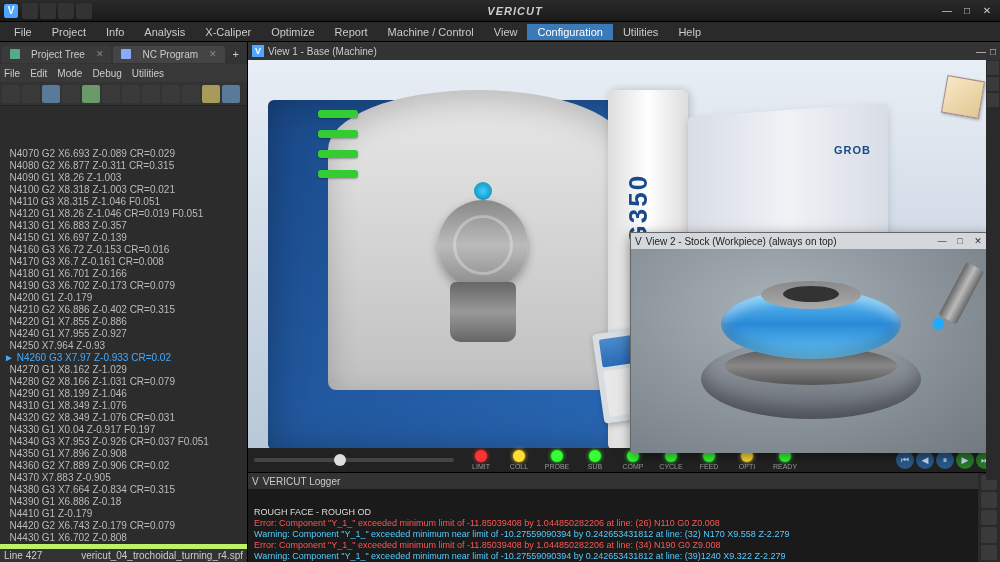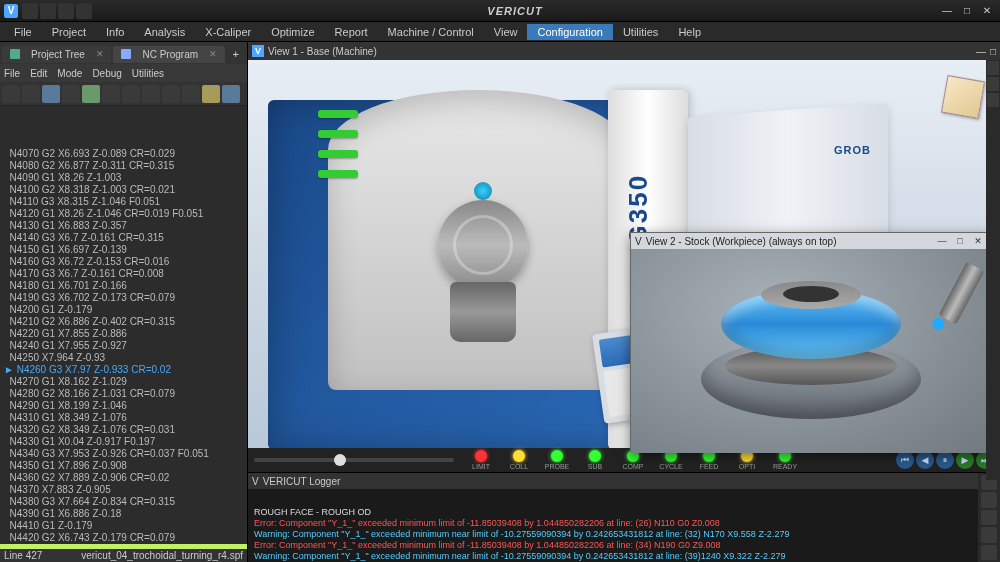--- a/index.html
+++ b/index.html
@@ -183,21 +183,20 @@
       <div class="btn b"></div>
     </div>
     <div class="code" id="code">
         <div class="line">  N4070 G2 X6.693 Z-0.089 CR=0.029</div>
         <div class="line">  N4080 G2 X6.877 Z-0.311 CR=0.315</div>
         <div class="line">  N4090 G1 X8.26 Z-1.003</div>
         <div class="line">  N4100 G2 X8.318 Z-1.003 CR=0.021</div>
         <div class="line">  N4110 G3 X8.315 Z-1.046 F0.051</div>
         <div class="line">  N4120 G1 X8.26 Z-1.046 CR=0.019 F0.051</div>
         <div class="line">  N4130 G1 X6.883 Z-0.357</div>
-        <div class="line">  N4140 G3 X6.7 Z-0.161 CR=0.315</div>
         <div class="line">  N4150 G1 X6.697 Z-0.139</div>
         <div class="line">  N4160 G3 X6.72 Z-0.153 CR=0.016</div>
         <div class="line">  N4170 G3 X6.7 Z-0.161 CR=0.008</div>
         <div class="line">  N4180 G1 X6.701 Z-0.166</div>
         <div class="line">  N4190 G3 X6.702 Z-0.173 CR=0.079</div>
         <div class="line">  N4200 G1 Z-0.179</div>
         <div class="line">  N4210 G2 X6.886 Z-0.402 CR=0.315</div>
         <div class="line">  N4220 G1 X7.855 Z-0.886</div>
         <div class="line">  N4240 G1 X7.955 Z-0.927</div>
         <div class="line">  N4250 X7.964 Z-0.93</div>

